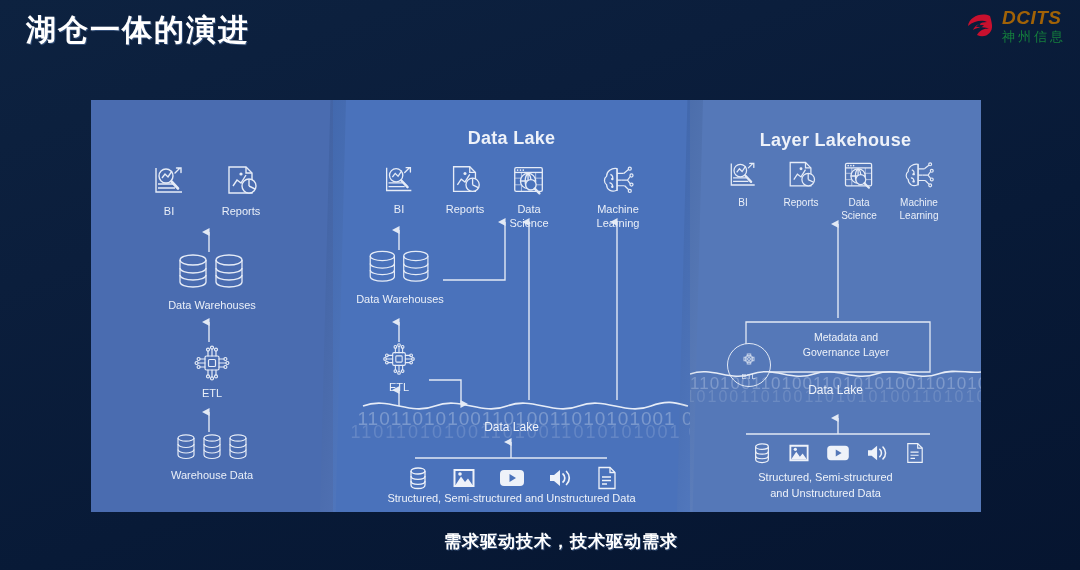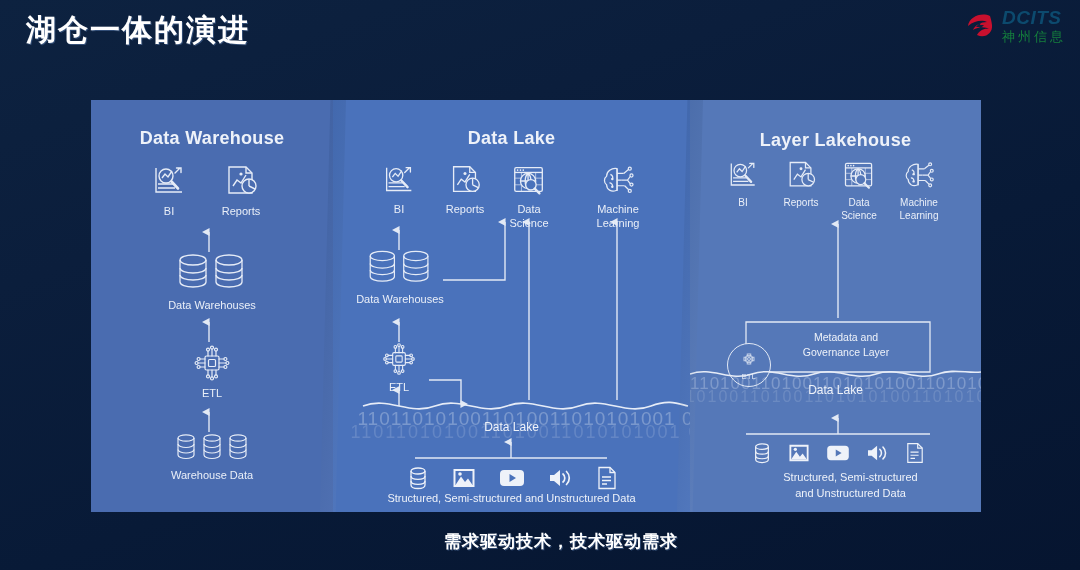--- a/index.html
+++ b/index.html
@@ -20,21 +20,21 @@
     text-shadow: 1px 1px 0 rgba(120,160,220,.35);
   }
   #brand-logo {
     position: absolute; right: 14px; top: 8px;
     display: flex; align-items: center; gap: 5px;
   }
   #brand-logo .mark { width: 34px; height: 34px; flex: none; }
   #brand-logo .words { display: flex; flex-direction: column; line-height: 1; }
   #brand-logo .latin {
     font-size: 19px; font-weight: bold; font-style: italic;
-    color: #0c4a6e; letter-spacing: .5px;
+    color: #a16207; letter-spacing: .5px;
   }
   #brand-logo .cn {
     font-size: 13px; color: #15803d; letter-spacing: 3px; margin-top: 3px;
   }
   
   #diagram {
     position: absolute; left: 91px; top: 100px;
     width: 890px; height: 412px;
     display: flex; overflow: hidden;
   }
@@ -84,21 +84,20 @@
   </span>
   <span class="words">
     <span class="latin">DCITS</span>
     <span class="cn">神州信息</span>
   </span>
 </div>
 
 <div id="diagram">
 
   <div class="panel p1">
-    <div class="panel-title">Data Warehouse</div>
 
     <svg class="arrows" viewBox="0 0 242 412">
       <defs>
         <marker id="ar1" markerWidth="7" markerHeight="7" refX="3.2" refY="5.6" orient="auto">
           <path d="M0.4,6 L3.2,0.6 L6,6 Z" fill="#e2e9f5"></path>
         </marker>
       </defs>
       <g stroke="#e2e9f5" stroke-width="1.4" fill="none" marker-end="url(#ar1)">
         <line x1="118" y1="152" x2="118" y2="132"></line>
         <line x1="118" y1="242" x2="118" y2="222"></line>
@@ -566,21 +565,21 @@
         </svg>
       </span>
       <span>
         <svg width="18" height="22" viewBox="0 0 20 24" fill="none" stroke="#eef2f9" stroke-width="1.3">
           <path d="M2 1.5 H13 L18 6.5 V22.5 H2 Z"></path>
             <path d="M13 1.5 V6.5 H18"></path>
           <path d="M5 11 H14 M5 14.5 H14 M5 18 H10"></path>
         </svg>
       </span>
     </div>
-    <div class="lbl" style="left:25px; top:370px; width:271px; line-height:1.45; white-space:pre-line;">Structured, Semi-structured
+    <div class="lbl" style="left:0; top:370px; width:271px; line-height:1.45; white-space:pre-line;">Structured, Semi-structured
 and Unstructured Data</div>
   </div>
 
   <div class="seam s1"></div>
   <div class="seam s2"></div>
 </div>
 
 <div id="footer-caption">需求驱动技术，技术驱动需求</div>
 
 </body></html>

